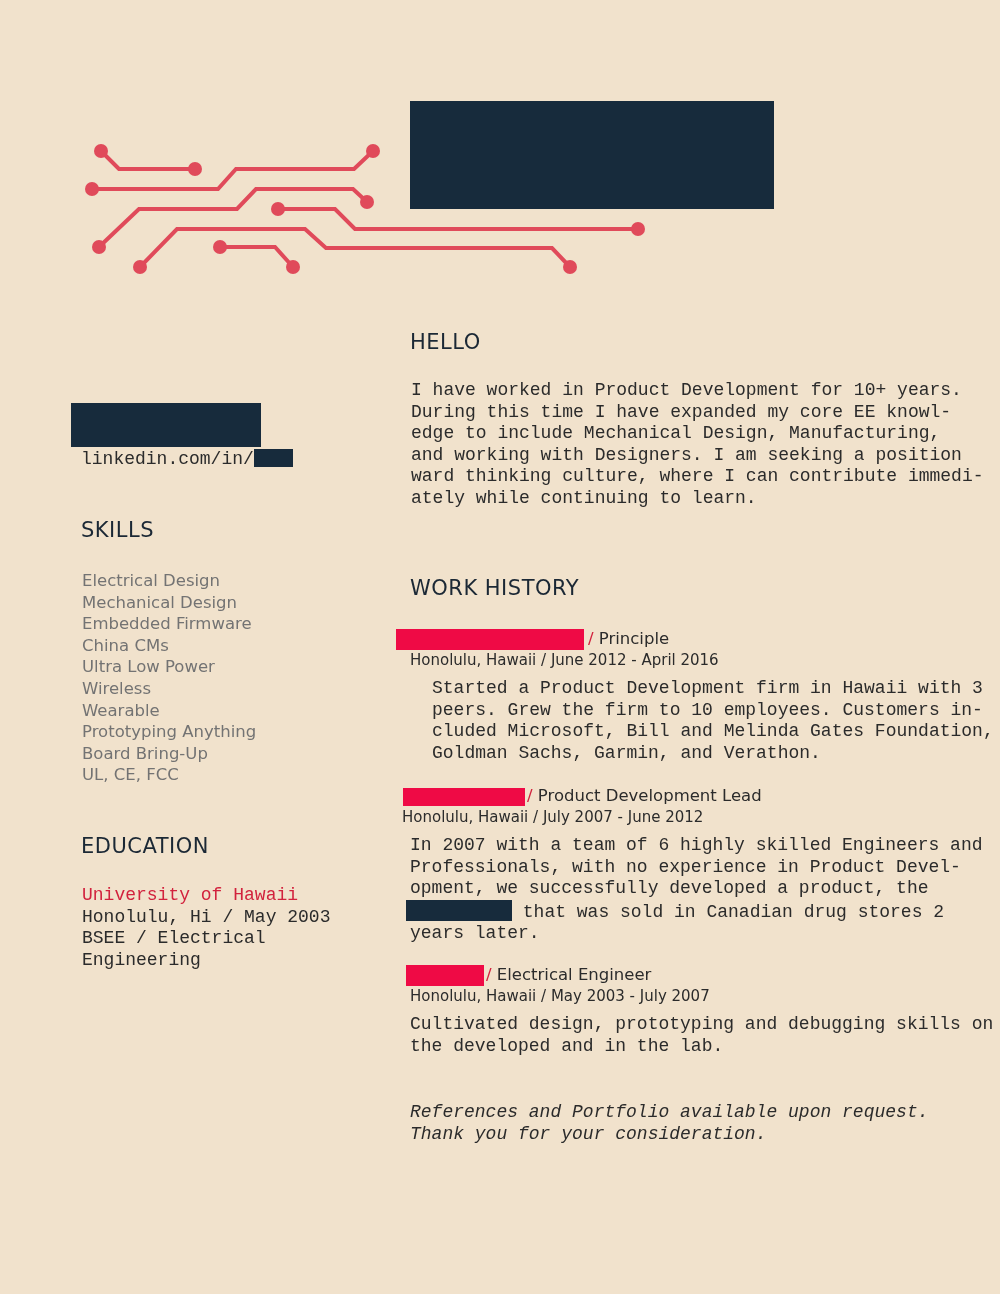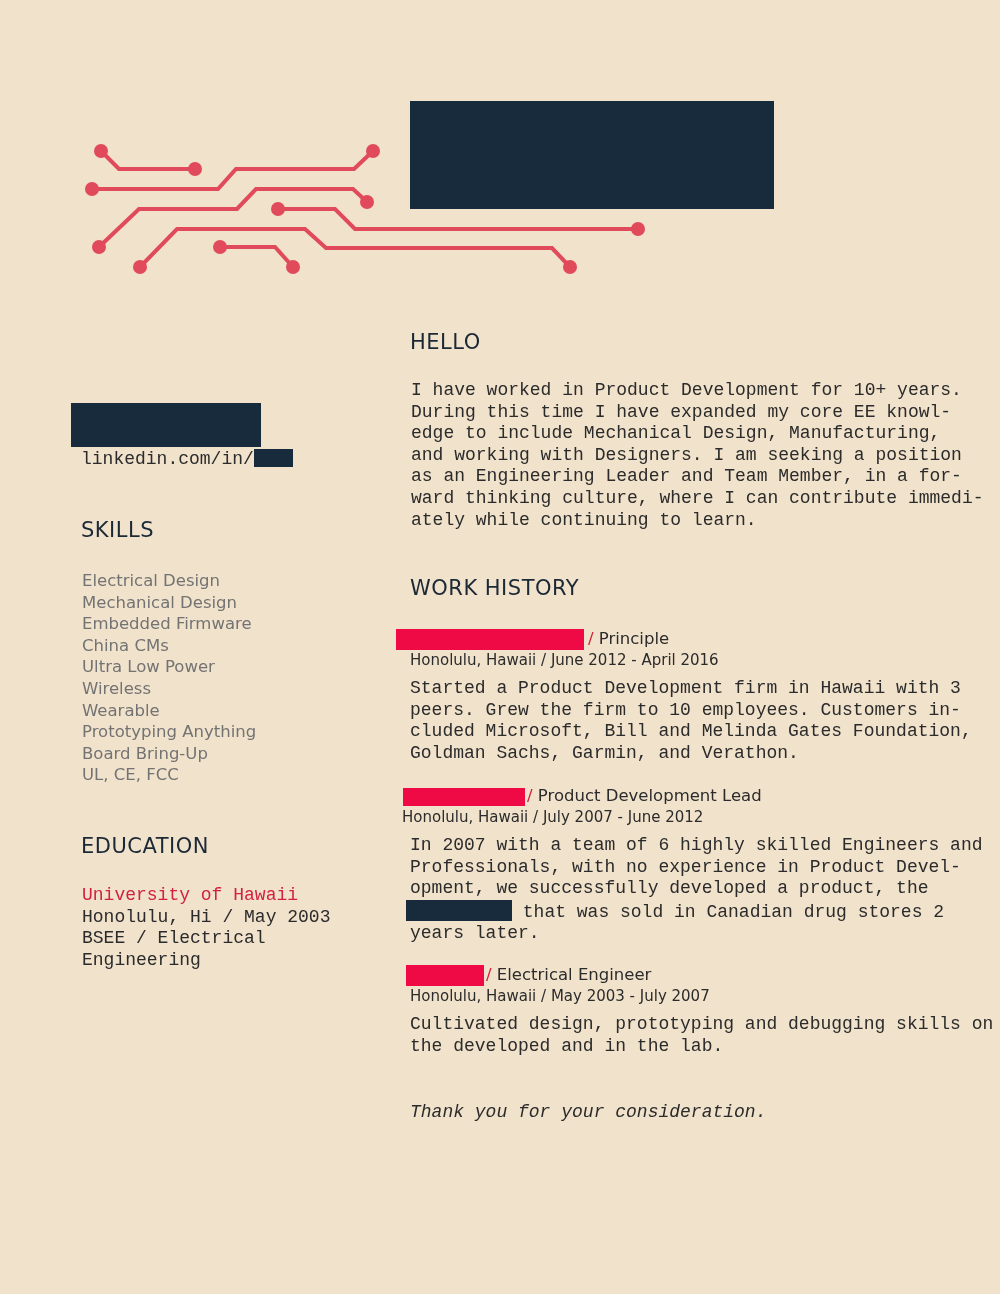--- a/index.html
+++ b/index.html
@@ -101,35 +101,34 @@
   <div class="body-text">BSEE / Electrical</div>
   <div class="body-text">Engineering</div>
 </div>
 
 <h2 class="abs heading" style="left:410px; top:330px;">HELLO</h2>
 <div class="abs" style="left:411px; top:380px; white-space:nowrap;">
   <div class="body-text">I have worked in Product Development for 10+ years.</div>
   <div class="body-text">During this time I have expanded my core EE knowl-</div>
   <div class="body-text">edge to include Mechanical Design, Manufacturing,</div>
   <div class="body-text">and working with Designers. I am seeking a position</div>
-  <div class="body-text">as an Engineering Leader and Team Member, in a for-</div>
   <div class="body-text">ward thinking culture, where I can contribute immedi-</div>
   <div class="body-text">ately while continuing to learn.</div>
 </div>
 
 <h2 class="abs heading" style="left:410px; top:576px;">WORK HISTORY</h2>
 
 <div class="abs" style="left:396px; top:629px; white-space:nowrap;">
   <div class="job-title-line">
     <span class="redact-red" style="width:188px; height:21px;"></span><span class="slash" style="margin-left:4px;">/</span>
     <span>Principle</span>
   </div>
 </div>
 <div class="abs job-meta" style="left:410px; top:651px;">Honolulu, Hawaii / June 2012 - April 2016</div>
-<div class="abs" style="left:410px; top:678px; white-space:nowrap;">
+<div class="abs" style="left:432px; top:678px; white-space:nowrap;">
   <div class="body-text">Started a Product Development firm in Hawaii with 3</div>
   <div class="body-text">peers. Grew the firm to 10 employees. Customers in-</div>
   <div class="body-text">cluded Microsoft, Bill and Melinda Gates Foundation,</div>
   <div class="body-text">Goldman Sachs, Garmin, and Verathon.</div>
 </div>
 
 <div class="abs" style="left:403px; top:786px; white-space:nowrap;">
   <div class="job-title-line">
     <span class="redact-red" style="width:122px; height:18px;"></span><span class="slash" style="margin-left:2px;">/</span>
     <span>Product Development Lead</span>
@@ -152,14 +151,15 @@
     <span>Electrical Engineer</span>
   </div>
 </div>
 <div class="abs job-meta" style="left:410px; top:987px;">Honolulu, Hawaii / May 2003 - July 2007</div>
 <div class="abs" style="left:410px; top:1014px; white-space:nowrap;">
   <div class="body-text">Cultivated design, prototyping and debugging skills on</div>
   <div class="body-text">the developed and in the lab.</div>
 </div>
 
 <div class="abs" style="left:410px; top:1102px; white-space:nowrap;">
+  <div class="body-text italic">References and Portfolio available upon request.</div>
   <div class="body-text italic">Thank you for your consideration.</div>
 </div>
 
 </body></html>

